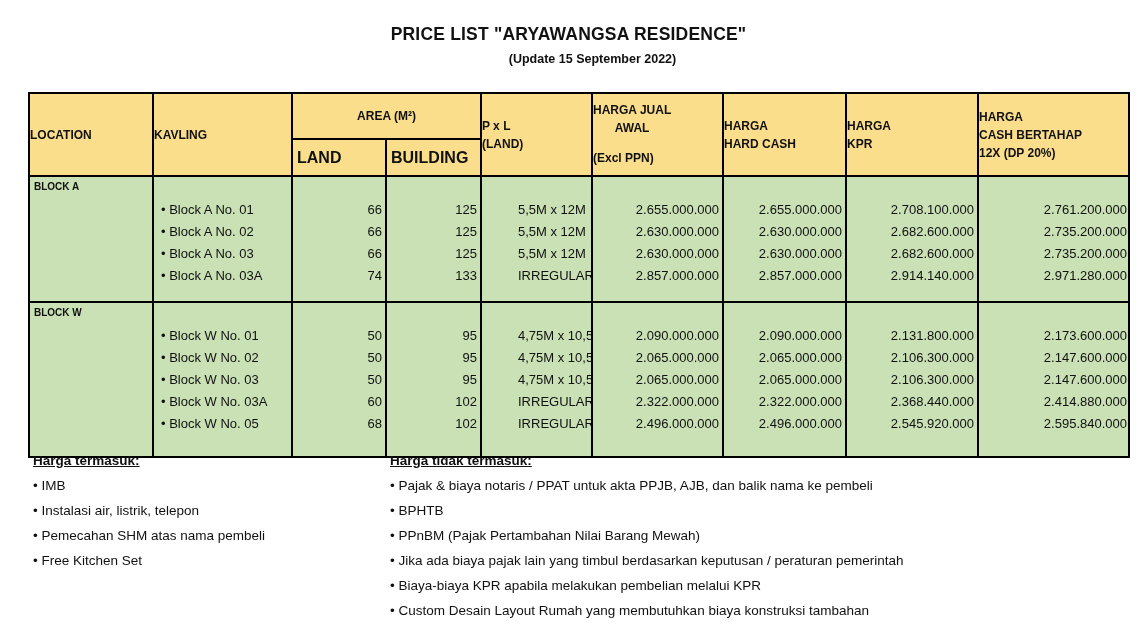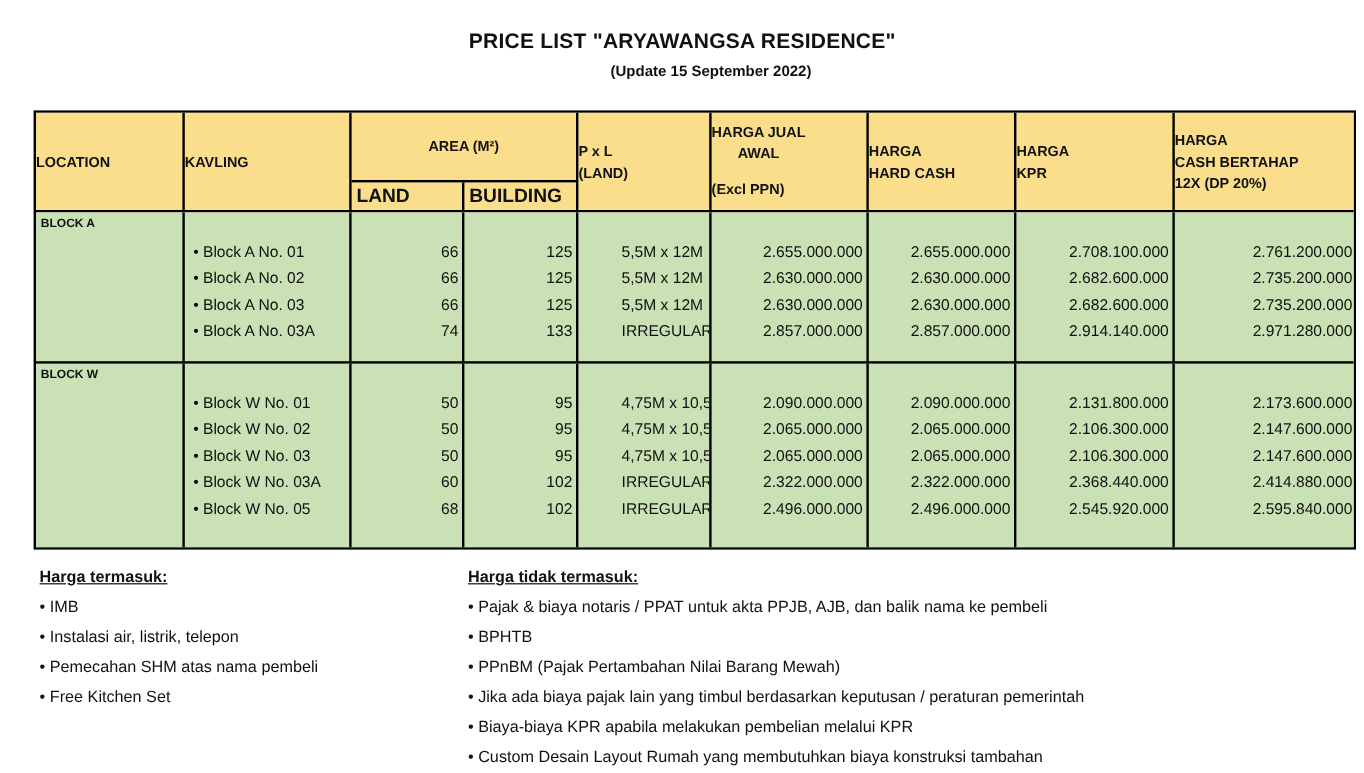--- a/index.html
+++ b/index.html
@@ -17,40 +17,40 @@
   .price-table{position:absolute;left:28px;top:92px;width:1102px;height:366px;
     border:2.5px solid var(--border);}
   .header-row{display:grid;grid-template-columns:var(--cols);height:83px;
     background:var(--header-bg);border-bottom:2.5px solid var(--border);}
   .hcell{border-right:2px solid var(--border);display:flex;flex-direction:column;
     align-items:flex-start;justify-content:center;text-align:center;
     font-weight:bold;font-size:12px;line-height:18px;}
   .hcell.last{border-right:none;}
   .area-group{grid-column:3 / span 2;border-right:2px solid var(--border);
     display:flex;flex-direction:column;}
-  .area-top{height:58px;border-bottom:2px solid var(--border);display:flex;
+  .area-top{height:46px;border-bottom:2px solid var(--border);display:flex;
     align-items:center;justify-content:center;font-weight:bold;font-size:12px;}
   .area-bottom{flex:1;display:flex;}
   .area-sub{display:flex;align-items:center;padding-left:4px;
     font-weight:bold;font-size:16px;}
   .area-sub.land{width:94px;border-right:2px solid var(--border);}
   .area-sub.bld{flex:1;}
   .hcell.jual{justify-content:space-between;padding:7px 0 8px 0;}
   .section{display:grid;grid-template-columns:var(--cols);background:var(--body-bg);}
   .section.sec-a{height:124px;}
   .section.sec-w{height:155px;border-top:2.5px solid var(--border);}
   .cell{border-right:2px solid var(--border);overflow:hidden;}
   .cell.last{border-right:none;}
   .line{height:22px;line-height:22px;font-size:13px;white-space:nowrap;}
   .loc-label{height:22px;line-height:20px;font-weight:bold;font-size:10px;padding-left:4px;}
   .c-kavling .line{padding-left:7px;}
   .c-num .line{text-align:right;padding-right:3px;}
   .c-pxl .line{padding-left:4px;margin-left:32px;}
   .c-price .line{text-align:right;padding-right:3px;}
-  .notes{position:absolute;top:468px;left:33px;width:1095px;display:flex;}
+  .notes{position:absolute;top:448px;left:33px;width:1095px;display:flex;}
   .note-col h3{font-size:13.5px;font-weight:bold;text-decoration:underline;
     line-height:25px;}
   .note-col ul{list-style:none;}
   .note-col li{font-size:13.5px;line-height:25px;white-space:nowrap;}
   .note-col.left{width:357px;}
   .note-col.right{flex:1;}
 </style>
 </head>
 <body>
 

